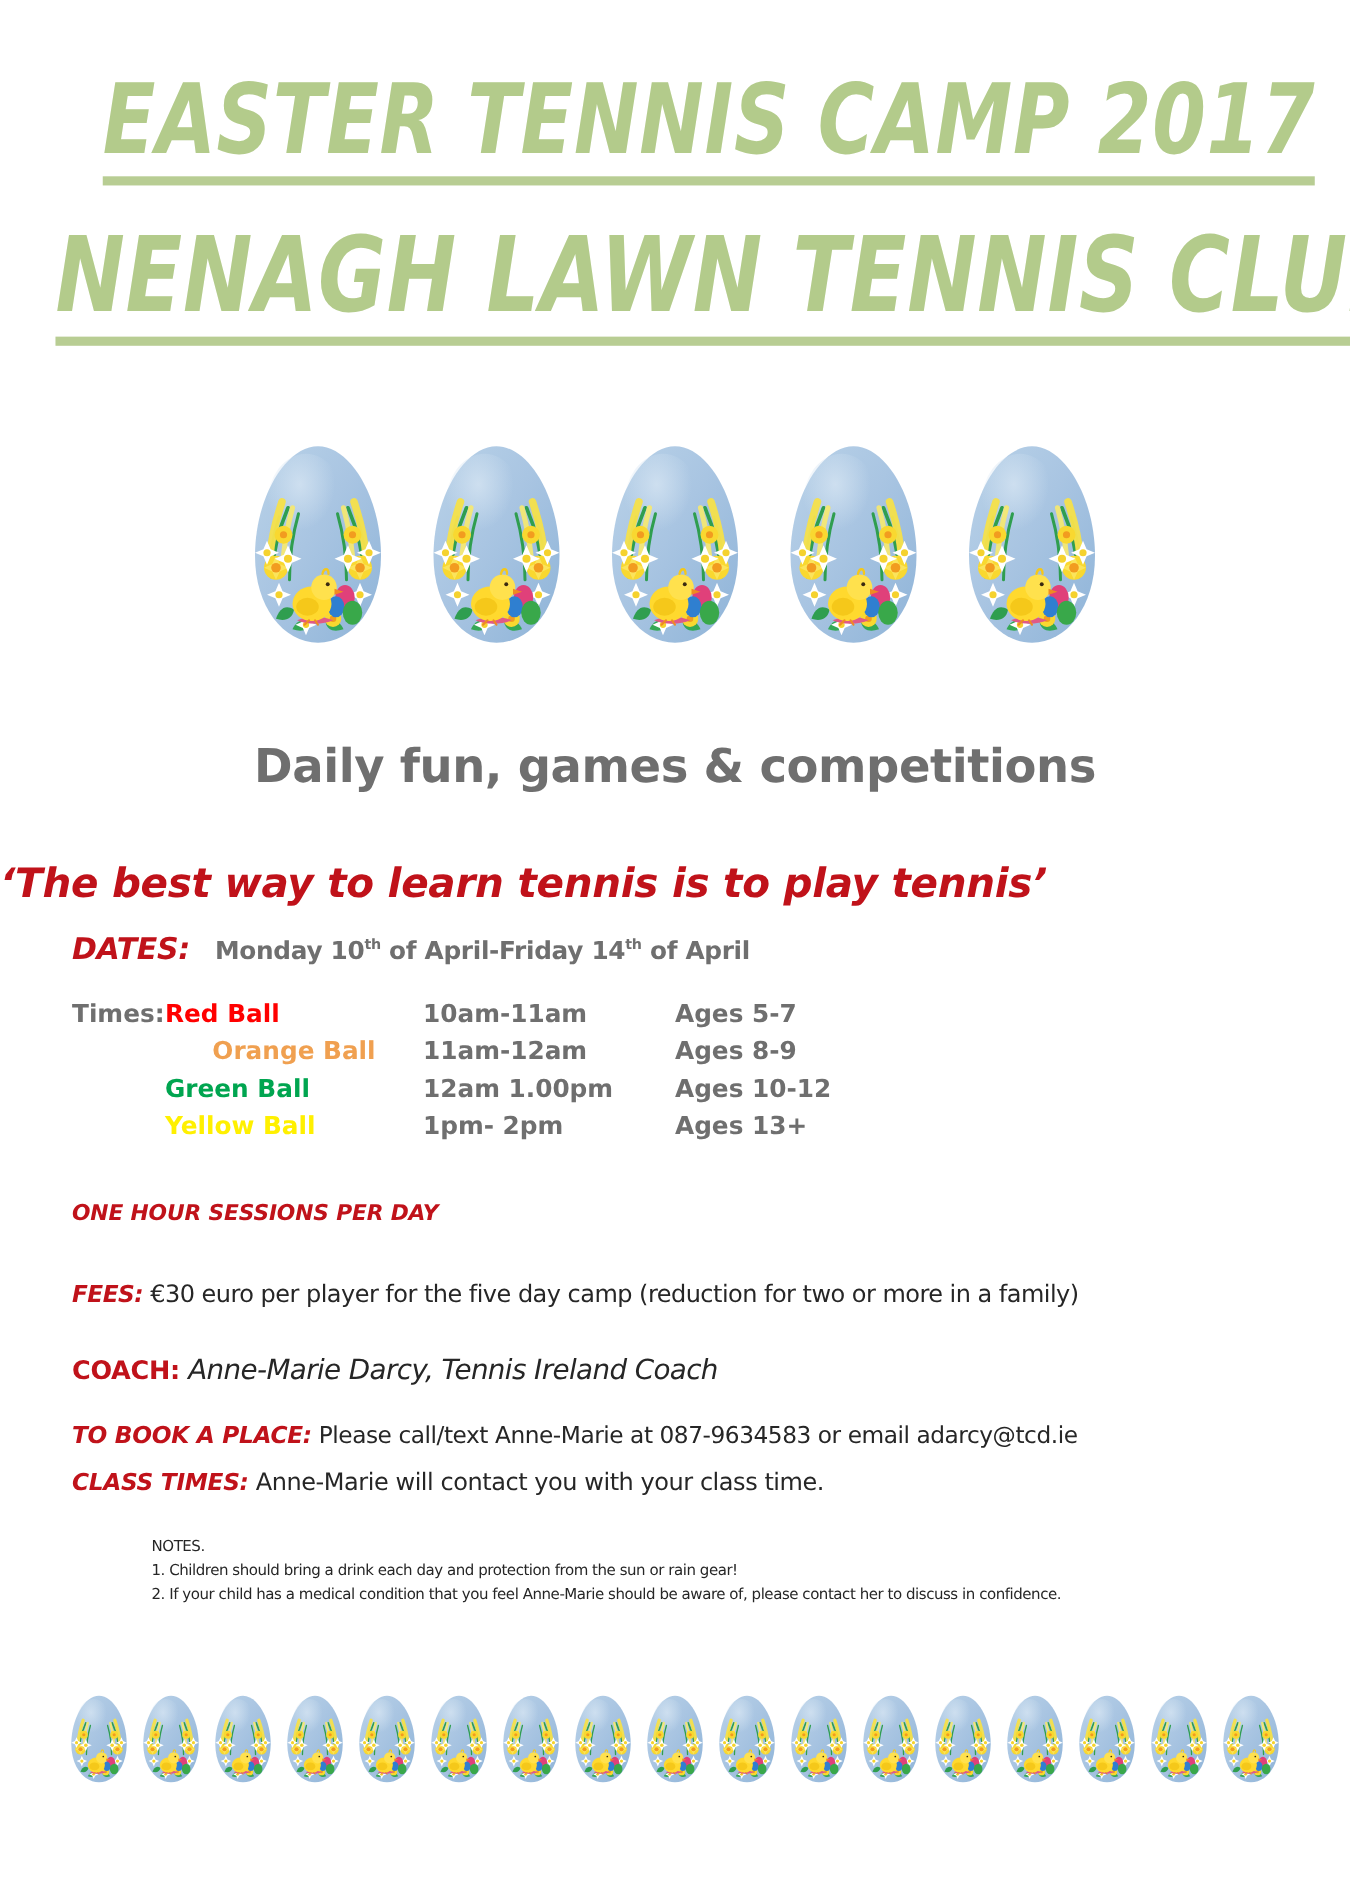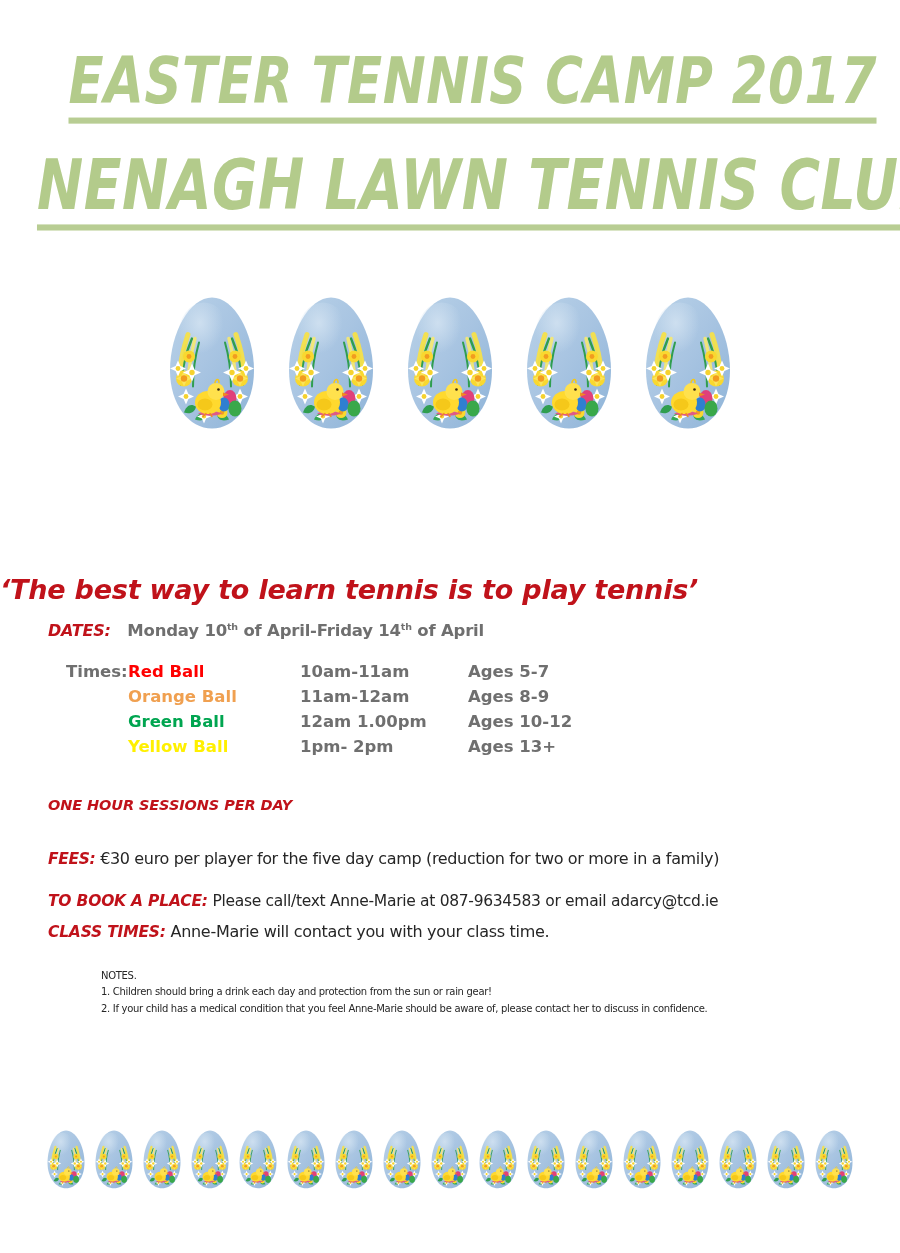--- a/index.html
+++ b/index.html
@@ -125,31 +125,30 @@
   }
 
   .row-dates {
     font-family: "DejaVu Sans", sans-serif;
     font-size: 16.5px;
     color: #6f6f6f;
     font-weight: bold;
     letter-spacing: -0.2px;
     line-height: 1.2;
   }
-  .row-dates .lbl { font-size: 16px; }
+  .row-dates .lbl { font-size: 20px; }
   .row-dates sup { font-size: 9.5px; vertical-align: super; }
 
   
   .times {
     margin-top: 22px;
     font-family: "DejaVu Sans", sans-serif;
     font-size: 16.5px;
     font-weight: bold;
     border-collapse: collapse;
-    margin-left: 18px;
   }
   .times td {
     padding: 0 0 6px 0;
     vertical-align: top;
     white-space: nowrap;
   }
   .times .c-times-label {
     color: #6f6f6f;
     width: 62px;
   }
@@ -801,20 +800,21 @@
 
     <path d="M61 98 L67 100 L61 102 Z" fill="#f08a22"></path>
 
     <circle cx="56.5" cy="95" r="1.3" fill="#3a2a10"></circle>
 
     <path d="M44 119 L41 122 M48 119 L50 122" stroke="#f08a22" stroke-width="1.4" stroke-linecap="round"></path>
   </g>
   </svg>
     </div>
 
+  <div class="subtitle">Daily fun, games &amp; competitions</div>
   <div class="quote">‘The best way to learn tennis is to play tennis’</div>
 
   <div class="body-wrap">
 
     <div class="row-dates">
       <span class="lbl">DATES:</span>
       <span>&nbsp;
         <span>Monday 10</span><sup>th</sup><span> of April-Friday 14</span><sup>th</sup><span> of April</span>
       </span>
     </div>
@@ -822,21 +822,21 @@
     <table class="times">
       <tbody id="times-body">
           <tr>
             <td class="c-times-label">Times:</td>
             <td class="c-ball" style="color: rgb(255, 0, 0);">Red Ball</td>
             <td class="c-time">10am-11am</td>
             <td class="c-ages">Ages 5-7</td>
           </tr>
           <tr>
             <td class="c-times-label"></td>
-            <td class="c-ball" style="color: rgb(240, 160, 80);">Orange Ball</td>
+            <td class="c-ball" style="color: rgb(240, 160, 80); text-align: center;">Orange Ball</td>
             <td class="c-time">11am-12am</td>
             <td class="c-ages">Ages 8-9</td>
           </tr>
           <tr>
             <td class="c-times-label"></td>
             <td class="c-ball" style="color: rgb(0, 165, 80);">Green Ball</td>
             <td class="c-time">12am 1.00pm</td>
             <td class="c-ages">Ages 10-12</td>
           </tr>
           <tr>
@@ -848,20 +848,24 @@
         </tbody>
     </table>
 
     <div class="sess">ONE HOUR SESSIONS PER DAY</div>
 
     <div class="fees">
       <span class="lbl">FEES:</span>
       <span>€30 euro per player for the five day camp (reduction for two or more in a family)</span>
     </div>
 
+    <div class="coach">
+      <span class="lbl-up">COACH:</span>
+      <span>Anne-Marie Darcy, Tennis Ireland Coach</span>
+    </div>
 
     <div class="book">
       <span class="lbl-up">TO BOOK A PLACE:</span>
       <span>Please call/text Anne-Marie at 087-9634583 or email adarcy@tcd.ie</span>
     </div>
 
     <div class="classtimes">
       <span class="lbl-up">CLASS TIMES:</span>
       <span>Anne-Marie will contact you with your class time.</span>
     </div>

